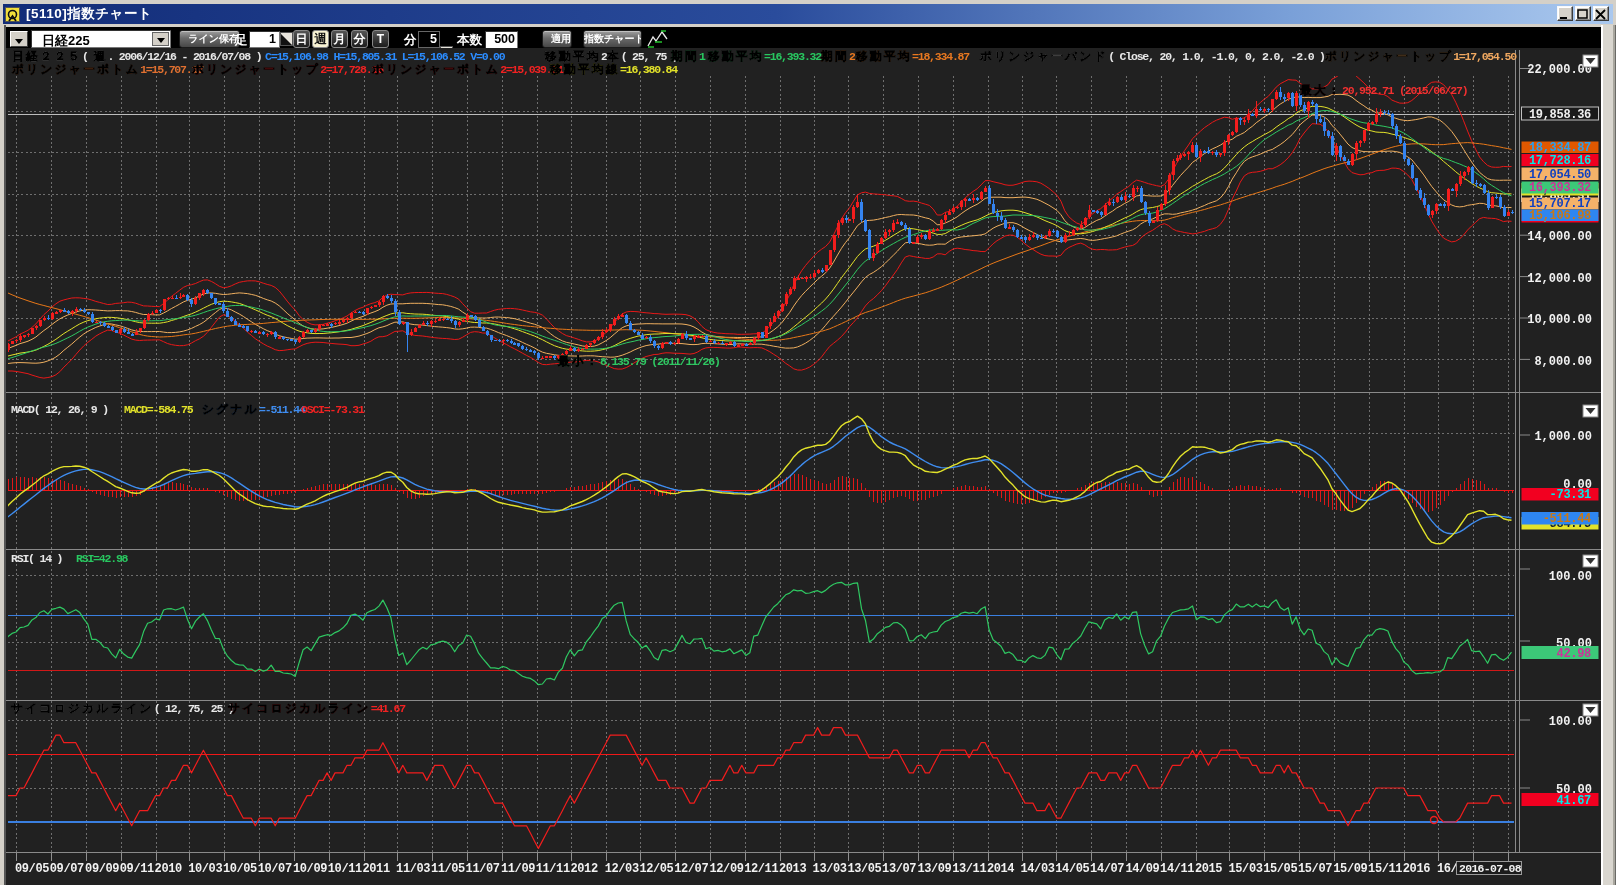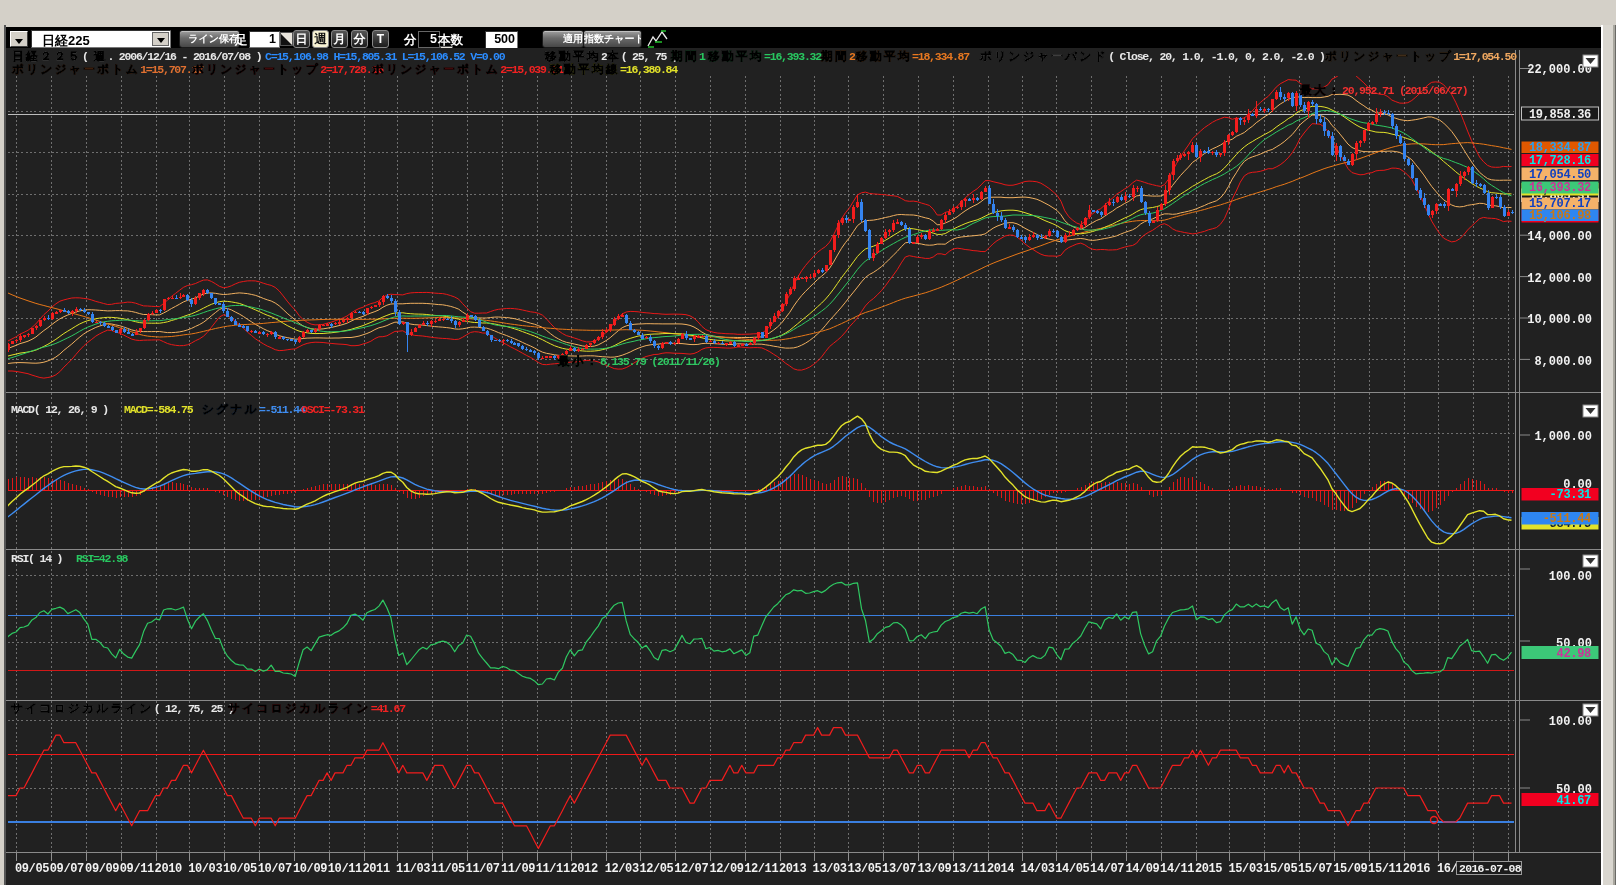--- a/index.html
+++ b/index.html
@@ -24,43 +24,61 @@
 .gbtn{background:linear-gradient(#a0a0a0,#6a6a6a 45%,#474747);border:1px solid #1a1a1a;border-radius:3px;color:#fff;text-align:right;font-size:10px;overflow:hidden;white-space:nowrap;font-weight:bold;box-shadow:inset 0 1px 0 #c0c0c0}
 .dkbtn{background:linear-gradient(#555,#1d1d1d);border:1px solid #888;border-radius:3px;color:#fff;text-align:center;font-size:12px;font-weight:bold}
 .selbtn{background:#f8f3d4;border:1px solid #888;border-radius:3px;color:#111;text-align:center;font-size:12.5px;font-weight:bold}
 .lbl{color:#fff;font-size:12.5px;font-weight:bold}
 .inp{background:#fff;border:1px solid #777;border-top-color:#333;border-left-color:#333;color:#000;font-size:12.5px;font-weight:bold;text-align:right}
 .spin{width:13px;height:14px;background:#e8e4dc;border:1px solid #555;position:relative;overflow:hidden}
 .spin:before{content:"";position:absolute;left:-1px;bottom:-1px;border-left:13px solid #111;border-top:13px solid transparent}
 </style></head><body>
 <div id="win">
  <div class="abs" id="frame"></div>
+ <div class="abs" id="tb">
+      <div class="ico"><svg width="13" height="13">
+          <circle cx="6.5" cy="5.5" r="4" fill="none" stroke="#111" stroke-width="1.6"></circle>
+          <path d="M3,12 L6.5,7 L10,12" stroke="#111" stroke-width="1.8" fill="none"></path>
+        </svg></div>
+      <div class="ttl">[5110]指数チャート</div>
+  <div id="wbtns">
+        <div class="wbtn"><svg width="14" height="12">
+            <path d="M2,9h7" stroke="#000" stroke-width="2"></path>
+          </svg></div>
+        <div class="wbtn"><svg width="14" height="12">
+            <rect x="2" y="1" width="9" height="8" fill="none" stroke="#000" stroke-width="1.5"></rect>
+          </svg></div>
+        <div class="wbtn"><svg width="14" height="12">
+            <path d="M2,1 L11,10 M11,1 L2,10" stroke="#000" stroke-width="1.8"></path>
+          </svg></div>
+      </div>
+ </div>
  <div class="abs" id="toolrow">
   <div class="t" style="left:7px;top:4px;width:18px;height:16px;background:#d4d0c8;border:1px solid;border-color:#fff #404040 #404040 #fff;text-align:center"><svg width="12" height="10">
           <path d="M2,3h8l-4,5Z" fill="#000"></path>
         </svg></div>
   <div class="t inp" style="left:28px;top:3px;width:140px;height:18px;text-align:left;font-size:13px;padding:1px 10px">日経225<div style="position:absolute;right:1px;top:1px;width:17px;height:14px;background:#d4d0c8;border:1px solid #666;text-align:center"><svg width="12" height="10">
             <path d="M2,3h8l-4,5Z" fill="#000"></path>
           </svg></div></div>
   <div class="t gbtn" style="left:176px;top:3px;width:61px;height:18px;line-height:16px">ライン保存</div>
   <div class="t lbl" style="left:232px;top:5px">足</div>
   <div class="t inp" style="left:246px;top:4px;width:31px;height:17px;padding-right:3px">1</div>
   <div class="t spin" style="left:277px;top:5px"></div>
   <div class="t dkbtn" style="left:290px;top:3px;width:17px;height:18px;line-height:17px">日</div>
   <div class="t selbtn" style="left:309px;top:3px;width:17px;height:18px;line-height:17px">週</div>
   <div class="t dkbtn" style="left:328px;top:3px;width:17px;height:18px;line-height:17px">月</div>
   <div class="t dkbtn" style="left:348px;top:3px;width:17px;height:18px;line-height:17px">分</div>
   <div class="t dkbtn" style="left:369px;top:3px;width:17px;height:18px;line-height:17px">T</div>
   <div class="t lbl" style="left:401px;top:5px">分</div>
   <div class="t" style="left:415px;top:4px;width:22px;height:17px;background:#000;border:1px solid #666;color:#fff;font-size:12.5px;font-weight:bold;text-align:right;padding-right:2px">5</div>
   <div class="t spin" style="left:437px;top:5px"></div>
-  <div class="t lbl" style="left:435px;top:5px">本数</div>
+  <div class="t lbl" style="left:454px;top:5px">本数</div>
   <div class="t inp" style="left:482px;top:4px;width:33px;height:23px;padding-right:2px">500</div>
   <div class="t spin" style="left:515px;top:5px"></div>
-  <div class="t gbtn" style="left:539px;top:3px;width:42px;height:18px;line-height:16px">適用</div>
+  <div class="t gbtn" style="left:539px;top:3px;width:30px;height:18px;line-height:16px">適用</div>
   <div class="t gbtn" style="left:580px;top:3px;width:59px;height:18px;line-height:16px">指数チャート</div>
   <div class="t" style="left:644px;top:2px"><svg width="22" height="19">
           <path d="M1,17 L6,8 L9,12 L15,3 L20,10" stroke="#e8e8e8" stroke-width="1.3" fill="none"></path>
           <path d="M1,18h6 M8,13h7 M14,2h5" stroke="#23c12d" stroke-width="1.6"></path>
         </svg></div>
  </div>
  <div class="abs" style="left:0;top:0"><svg id="cs" width="1616" height="885">
         <defs>
           <clipPath id="cp1">
             <rect x="8" y="76" width="1506" height="316"></rect>

